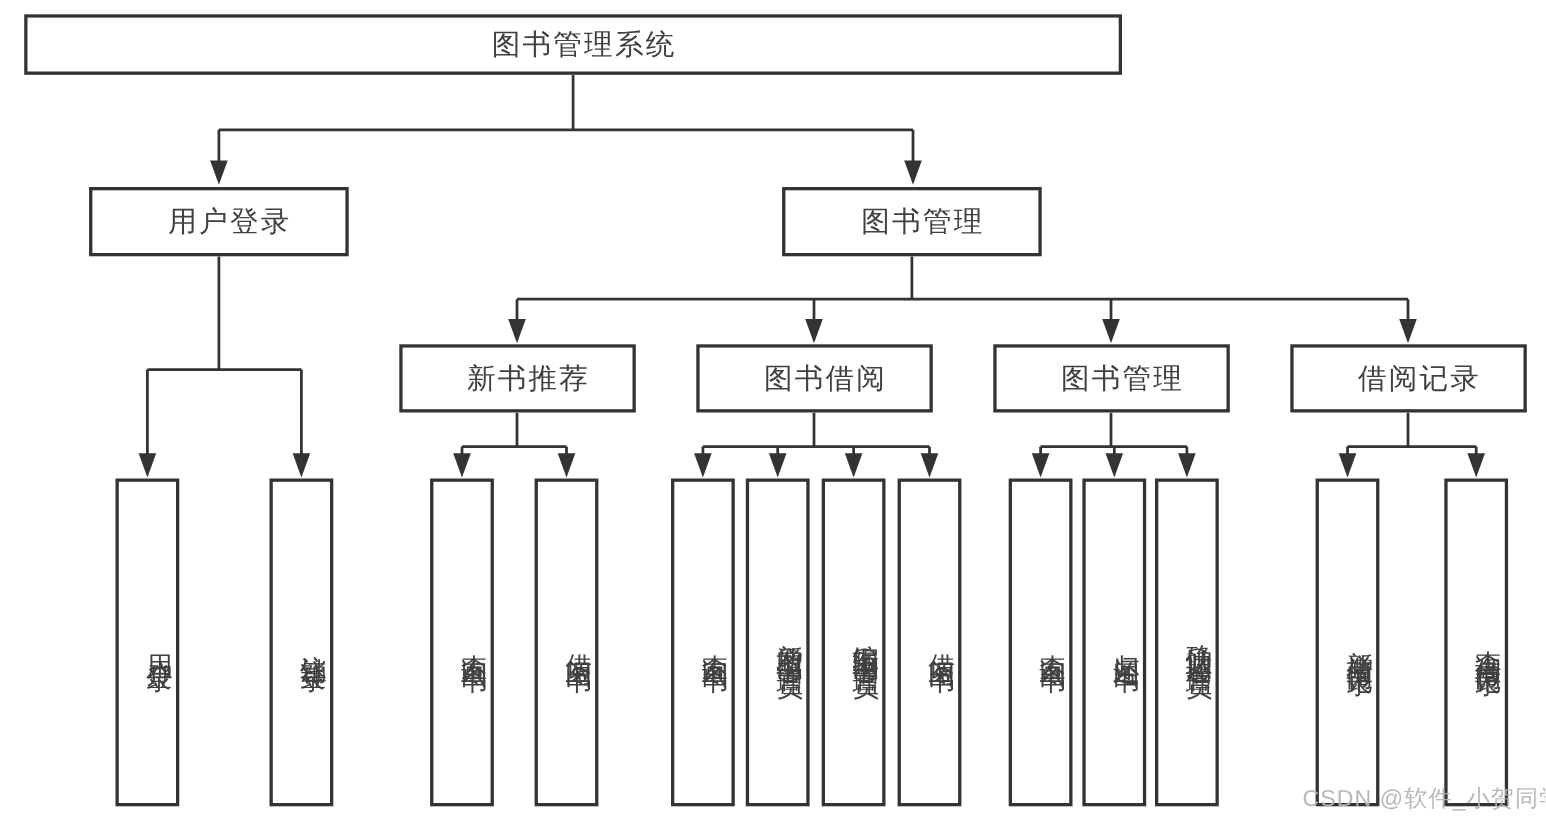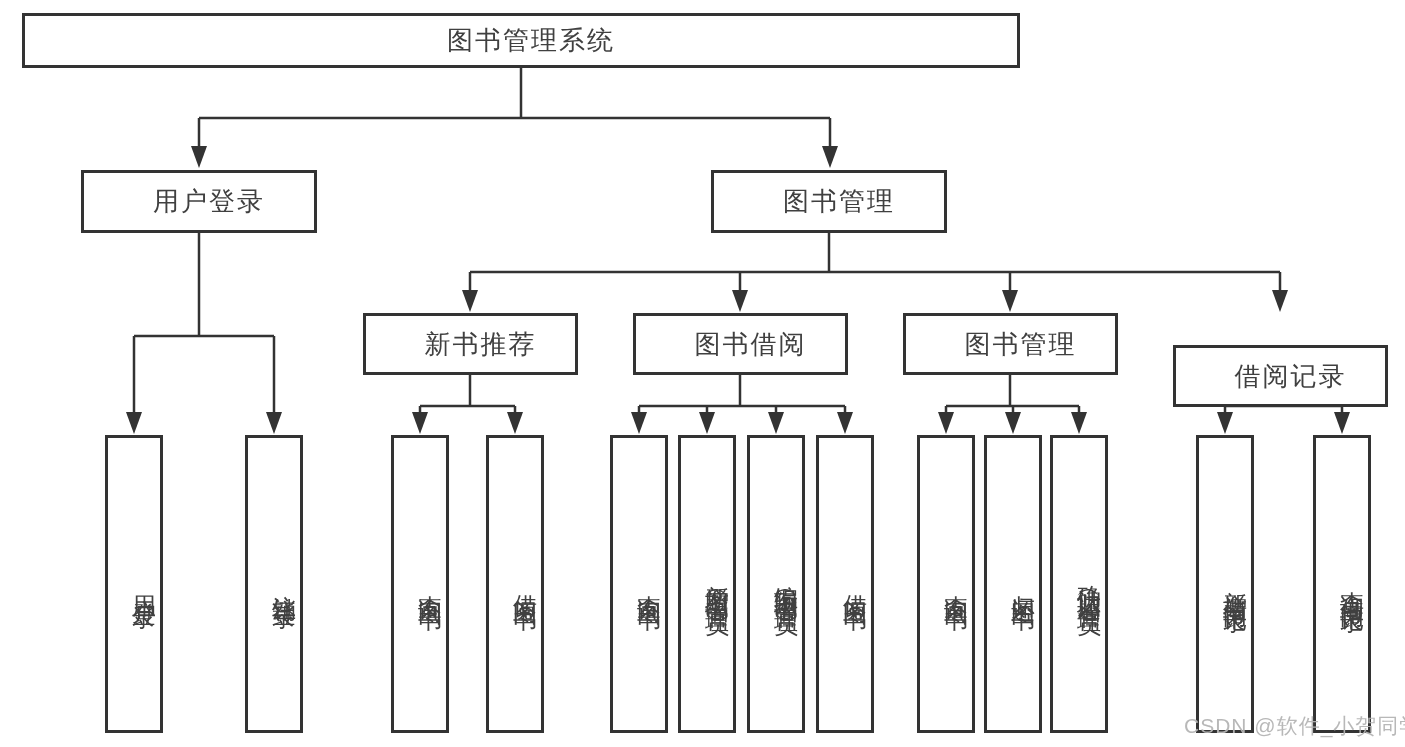--- a/index.html
+++ b/index.html
@@ -50,21 +50,21 @@
     letter-spacing: 4px;
     line-height: 1;
   }
   
   #root-box        { left: 22px;   top: 13px;  width: 998px; height: 55px; }
   #user-login-box  { left: 81px;   top: 170px; width: 236px; height: 63px; }
   #book-mgmt-box   { left: 711px;  top: 170px; width: 236px; height: 63px; }
   #new-rec-box     { left: 363px;  top: 313px; width: 215px; height: 62px; }
   #book-borrow-box { left: 633px;  top: 313px; width: 215px; height: 62px; }
   #current-box     { left: 903px;  top: 313px; width: 215px; height: 62px; }
-  #records-box     { left: 1173px; top: 313px; width: 215px; height: 62px; margin-top: 32px; }
+  #records-box     { left: 1173px; top: 313px; width: 215px; height: 62px; }
   
   #leaf-login   { left: 105px;  }
   #leaf-logout  { left: 245px;  }
   #leaf-nr-q    { left: 391px;  }
   #leaf-nr-b    { left: 486px;  }
   #leaf-bb-q    { left: 610px;  }
   #leaf-bb-add  { left: 678px;  }
   #leaf-bb-edit { left: 747px;  }
   #leaf-bb-bor  { left: 816px;  }
   #leaf-cb-q    { left: 917px;  }

